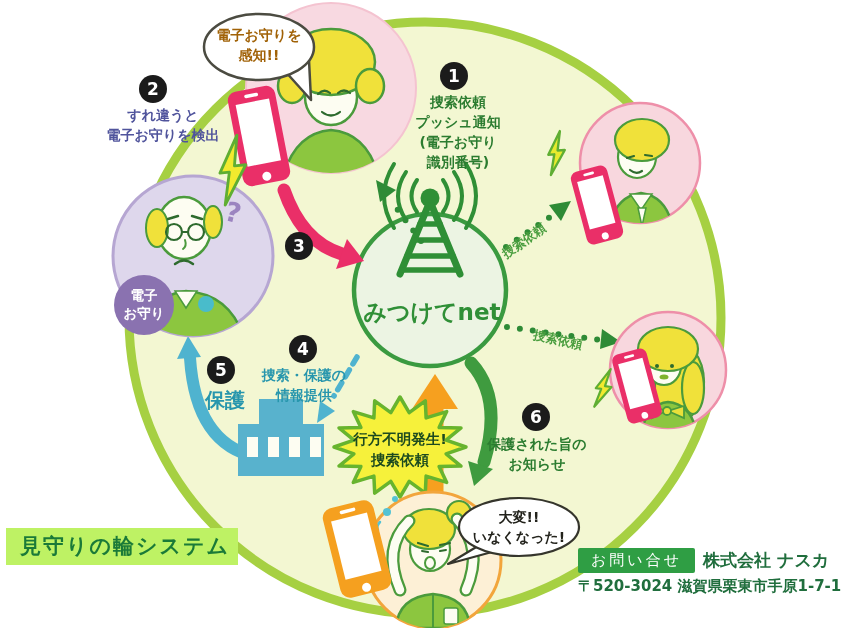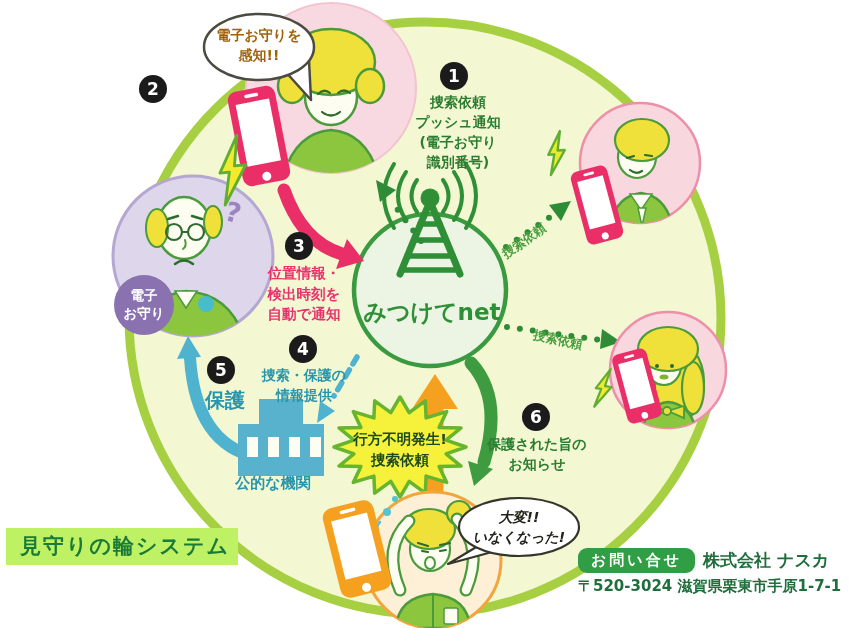--- a/index.html
+++ b/index.html
@@ -23,22 +23,22 @@
   .c-teal{color:#2796ad;}
   .c-leaf{color:#4a9e3f;}
   .banner{
     position:absolute;left:6px;top:528px;width:232px;height:37px;background:#bef264;
     color:#1a7a38;font-size:21px;font-weight:bold;letter-spacing:2px;line-height:37px;
     padding-left:14px;box-sizing:border-box;z-index:6;
   }
   .contact{position:absolute;left:578px;top:548px;width:266px;z-index:6;color:#206e3d;}
   .contact-row1{display:flex;align-items:center;gap:8px;}
   .contact-btn{
-    background:#2f9e44;color:#ffffff;font-size:15px;font-weight:bold;letter-spacing:3px;
-    padding:3px 13px;border-radius:9px;white-space:nowrap;
+    background:#2f9e44;color:#ffffff;font-size:15px;font-weight:normal;letter-spacing:3px;
+    padding:3px 13px;border-radius:2px;white-space:nowrap;
   }
   .contact-co{font-size:17px;font-weight:bold;white-space:nowrap;}
   .contact-line{font-size:15px;font-weight:bold;margin-top:4px;white-space:nowrap;}
 </style>
 </head>
 <body>
 
 <div class="stage">
 
 <svg width="850" height="628" viewBox="0 0 850 628">
@@ -259,59 +259,57 @@
   <g>
     <polygon points="478,546 448,564 492,552" fill="#ffffff" stroke="#35352c" stroke-width="2.2" stroke-linejoin="round"></polygon>
     <ellipse cx="519" cy="527" rx="60" ry="29" fill="#ffffff" stroke="#35352c" stroke-width="2.2"></ellipse>
   </g>
 </svg>
 
 <div class="txt" style="left:204px;top:26px;width:110px;font-size:14px;color:#a16207;">電子お守りを
 感知!!</div>
 
 <div class="num" style="left:139px;top:75px;">2</div>
+<div class="txt c-indigo" style="left:88px;top:106px;width:150px;font-size:14px;">すれ違うと
+電子お守りを検出</div>
 
 <div class="num" style="left:440px;top:62px;">1</div>
 <div class="txt c-green" style="left:396px;top:93px;width:124px;font-size:14px;">捜索依頼
 プッシュ通知
 (電子お守り
 識別番号)</div>
 
 <div class="txt" style="left:114px;top:287px;width:60px;font-size:13.5px;color:#ffffff;line-height:1.3;">電子
 お守り</div>
 
 <div class="txt" style="left:220px;top:194px;width:26px;font-size:27px;color:#9b84c0;transform:rotate(14deg);">?</div>
 
 <div class="num" style="left:285px;top:232px;">3</div>
-<div class="txt c-pink" style="left:248px;top:263px;width:112px;font-size:14.5px;">位置情報・
-検出時刻を
-自動で通知</div>
 
 <div class="txt" style="left:356px;top:296px;width:152px;font-size:23px;color:#2f8f36;">みつけてnet</div>
 
 <div class="txt c-leaf" style="left:496px;top:232px;width:56px;font-size:12.5px;transform:rotate(-35deg);">捜索依頼</div>
 <div class="txt c-leaf" style="left:530px;top:331px;width:56px;font-size:12.5px;transform:rotate(12deg);">捜索依頼</div>
 
 <div class="num" style="left:289px;top:335px;">4</div>
 <div class="txt c-teal" style="left:248px;top:366px;width:112px;font-size:14px;">捜索・保護の
 情報提供</div>
 
 <div class="num" style="left:207px;top:356px;">5</div>
 <div class="txt c-teal" style="left:195px;top:386px;width:60px;font-size:20px;">保護</div>
 
-<div class="txt c-teal" style="left:208px;top:473px;width:130px;font-size:15px;">公的な機関</div>
 
 <div class="txt" style="left:337px;top:429px;width:126px;font-size:14.5px;color:#1c4a1f;">行方不明発生!
 捜索依頼</div>
 
 <div class="num" style="left:522px;top:403px;">6</div>
 <div class="txt c-green" style="left:475px;top:435px;width:124px;font-size:14px;">保護された旨の
 お知らせ</div>
 
-<div class="txt" style="left:459px;top:508px;width:120px;font-size:14px;color:#23231c;font-style:italic;">大変!!
+<div class="txt" style="left:459px;top:508px;width:120px;font-size:14px;color:#23231c;">大変!!
 いなくなった!</div>
 
 <div class="banner">見守りの輪システム</div>
 
 <div class="contact">
   <div class="contact-row1">
     <span class="contact-btn">お問い合せ</span>
     <span class="contact-co">株式会社 ナスカ</span>
   </div>
   <div class="contact-line">〒520-3024 滋賀県栗東市手原1-7-1</div>

